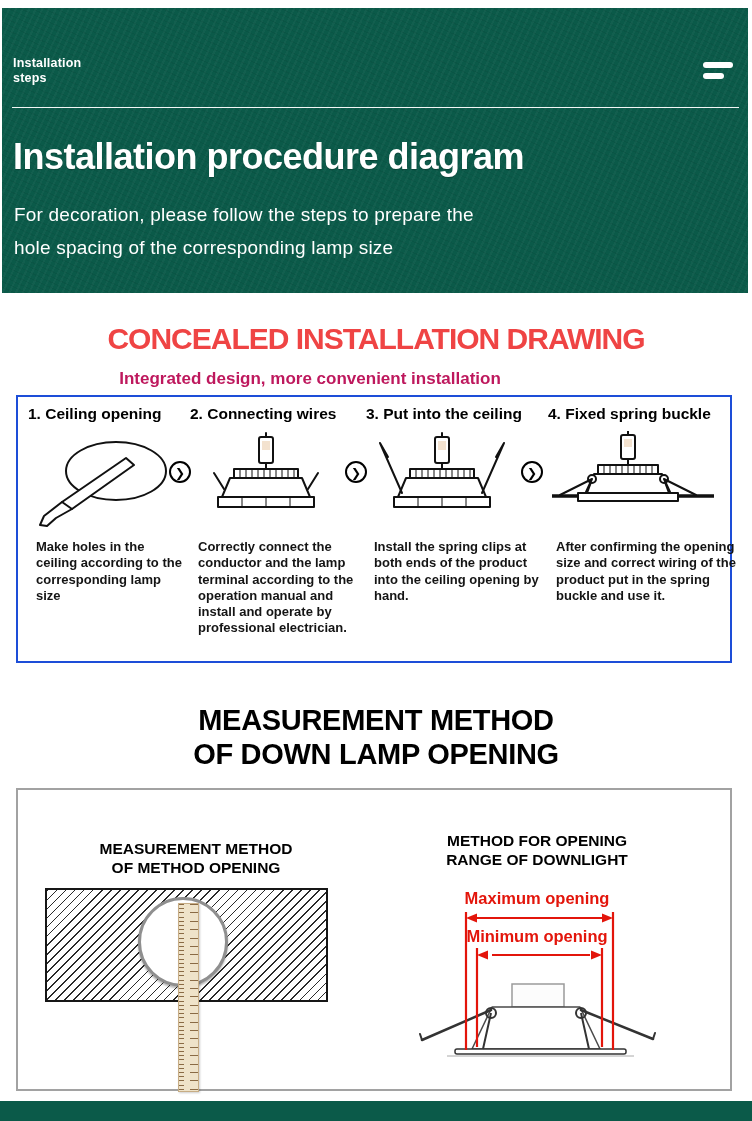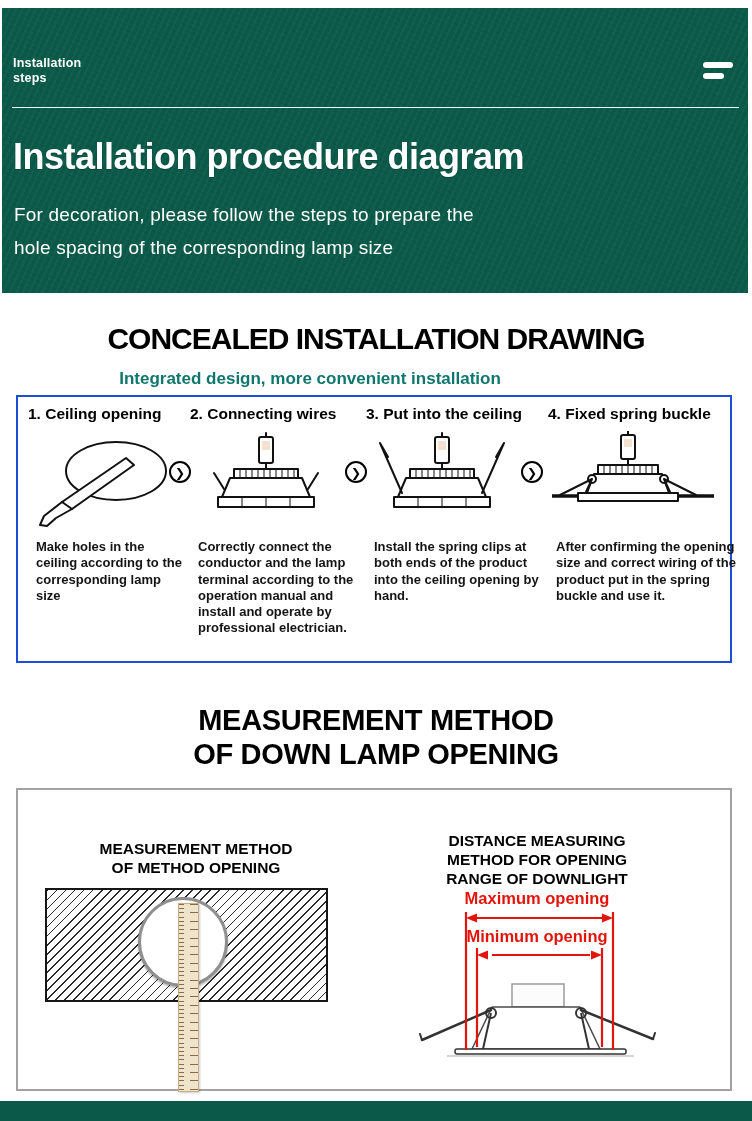--- a/index.html
+++ b/index.html
@@ -21,22 +21,22 @@
   .menu { position:absolute; right:15px; top:54px; width:30px; cursor:pointer; }
   .menu .bar1 { width:30px; height:6px; border-radius:3px; background:#fff; }
   .menu .bar2 { width:21px; height:6px; border-radius:3px; background:#fff; margin-top:5px; }
   .hero-line { position:absolute; left:10px; right:9px; top:99px; height:1px; background:rgba(255,255,255,0.95); }
   .hero-title { position:absolute; left:11px; top:128px; font-size:36px; font-weight:600; letter-spacing:-0.5px; text-shadow:0 1px 1px rgba(0,0,0,0.25); }
   .hero-sub { position:absolute; left:12px; font-size:19px; font-weight:400; letter-spacing:0.2px;text-align:center; }
   .hero-sub.s1 { top:196px; }
   .hero-sub.s2 { top:229px; }
 
   
-  .sec-title1 { position:absolute; left:0; width:752px; top:322px; text-align:center; font-size:30px; font-weight:700; letter-spacing:-1px; color:#000000; }
-  .sec-sub1   { position:absolute; left:0; width:620px; top:369px; text-align:center; font-size:17px; font-weight:700; color:#0f766e; }
+  .sec-title1 { position:absolute; left:0; width:752px; top:322px; text-align:center; font-size:30px; font-weight:700; letter-spacing:-1px; color:#ef4444; }
+  .sec-sub1   { position:absolute; left:0; width:620px; top:369px; text-align:center; font-size:17px; font-weight:700; color:#be185d; }
   .sec-title2 { position:absolute; left:0; width:752px; top:704px; text-align:center; font-size:29px; font-weight:700; line-height:1.16; letter-spacing:-0.3px; color:#000; }
 
   
   .steps-box { position:absolute; left:16px; top:395px; width:716px; height:268px; background:#fff; border:2px solid #1d4ed8; }
   .step { position:absolute; top:8px; }
   .step.n1 { left:10px;  width:154px; }
   .step.n2 { left:172px; width:172px; }
   .step.n3 { left:348px; width:176px; }
   .step.n4 { left:530px; width:180px; }
   .step-title { font-size:15.5px; font-weight:700; white-space:nowrap; color:#000; }
@@ -184,21 +184,20 @@
 
     <div class="m-left-heading">
       <div>MEASUREMENT METHOD</div>
       <div>OF METHOD OPENING</div>
     </div>
     <div class="hatch-rect"></div>
     <div class="hole"></div>
     <div class="ruler"></div>
 
     <div class="m-right-heading">
-      <div>DISTANCE MEASURING</div>
       <div>METHOD FOR OPENING</div>
       <div>RANGE OF DOWNLIGHT</div>
     </div>
     <div class="red-label max">Maximum opening</div>
     <div class="red-label min">Minimum opening</div>
 
     <svg class="m-svg" viewBox="0 0 276 182">
 
       <rect x="105" y="74" width="52" height="23" fill="#fcfcfc" stroke="#9a9a9a" stroke-width="1.5"></rect>
       <path d="M85 97 L173 97 L193 139 L65 139 Z" fill="#fff" stroke="#4a4a4a" stroke-width="1.5" stroke-linejoin="round"></path>

